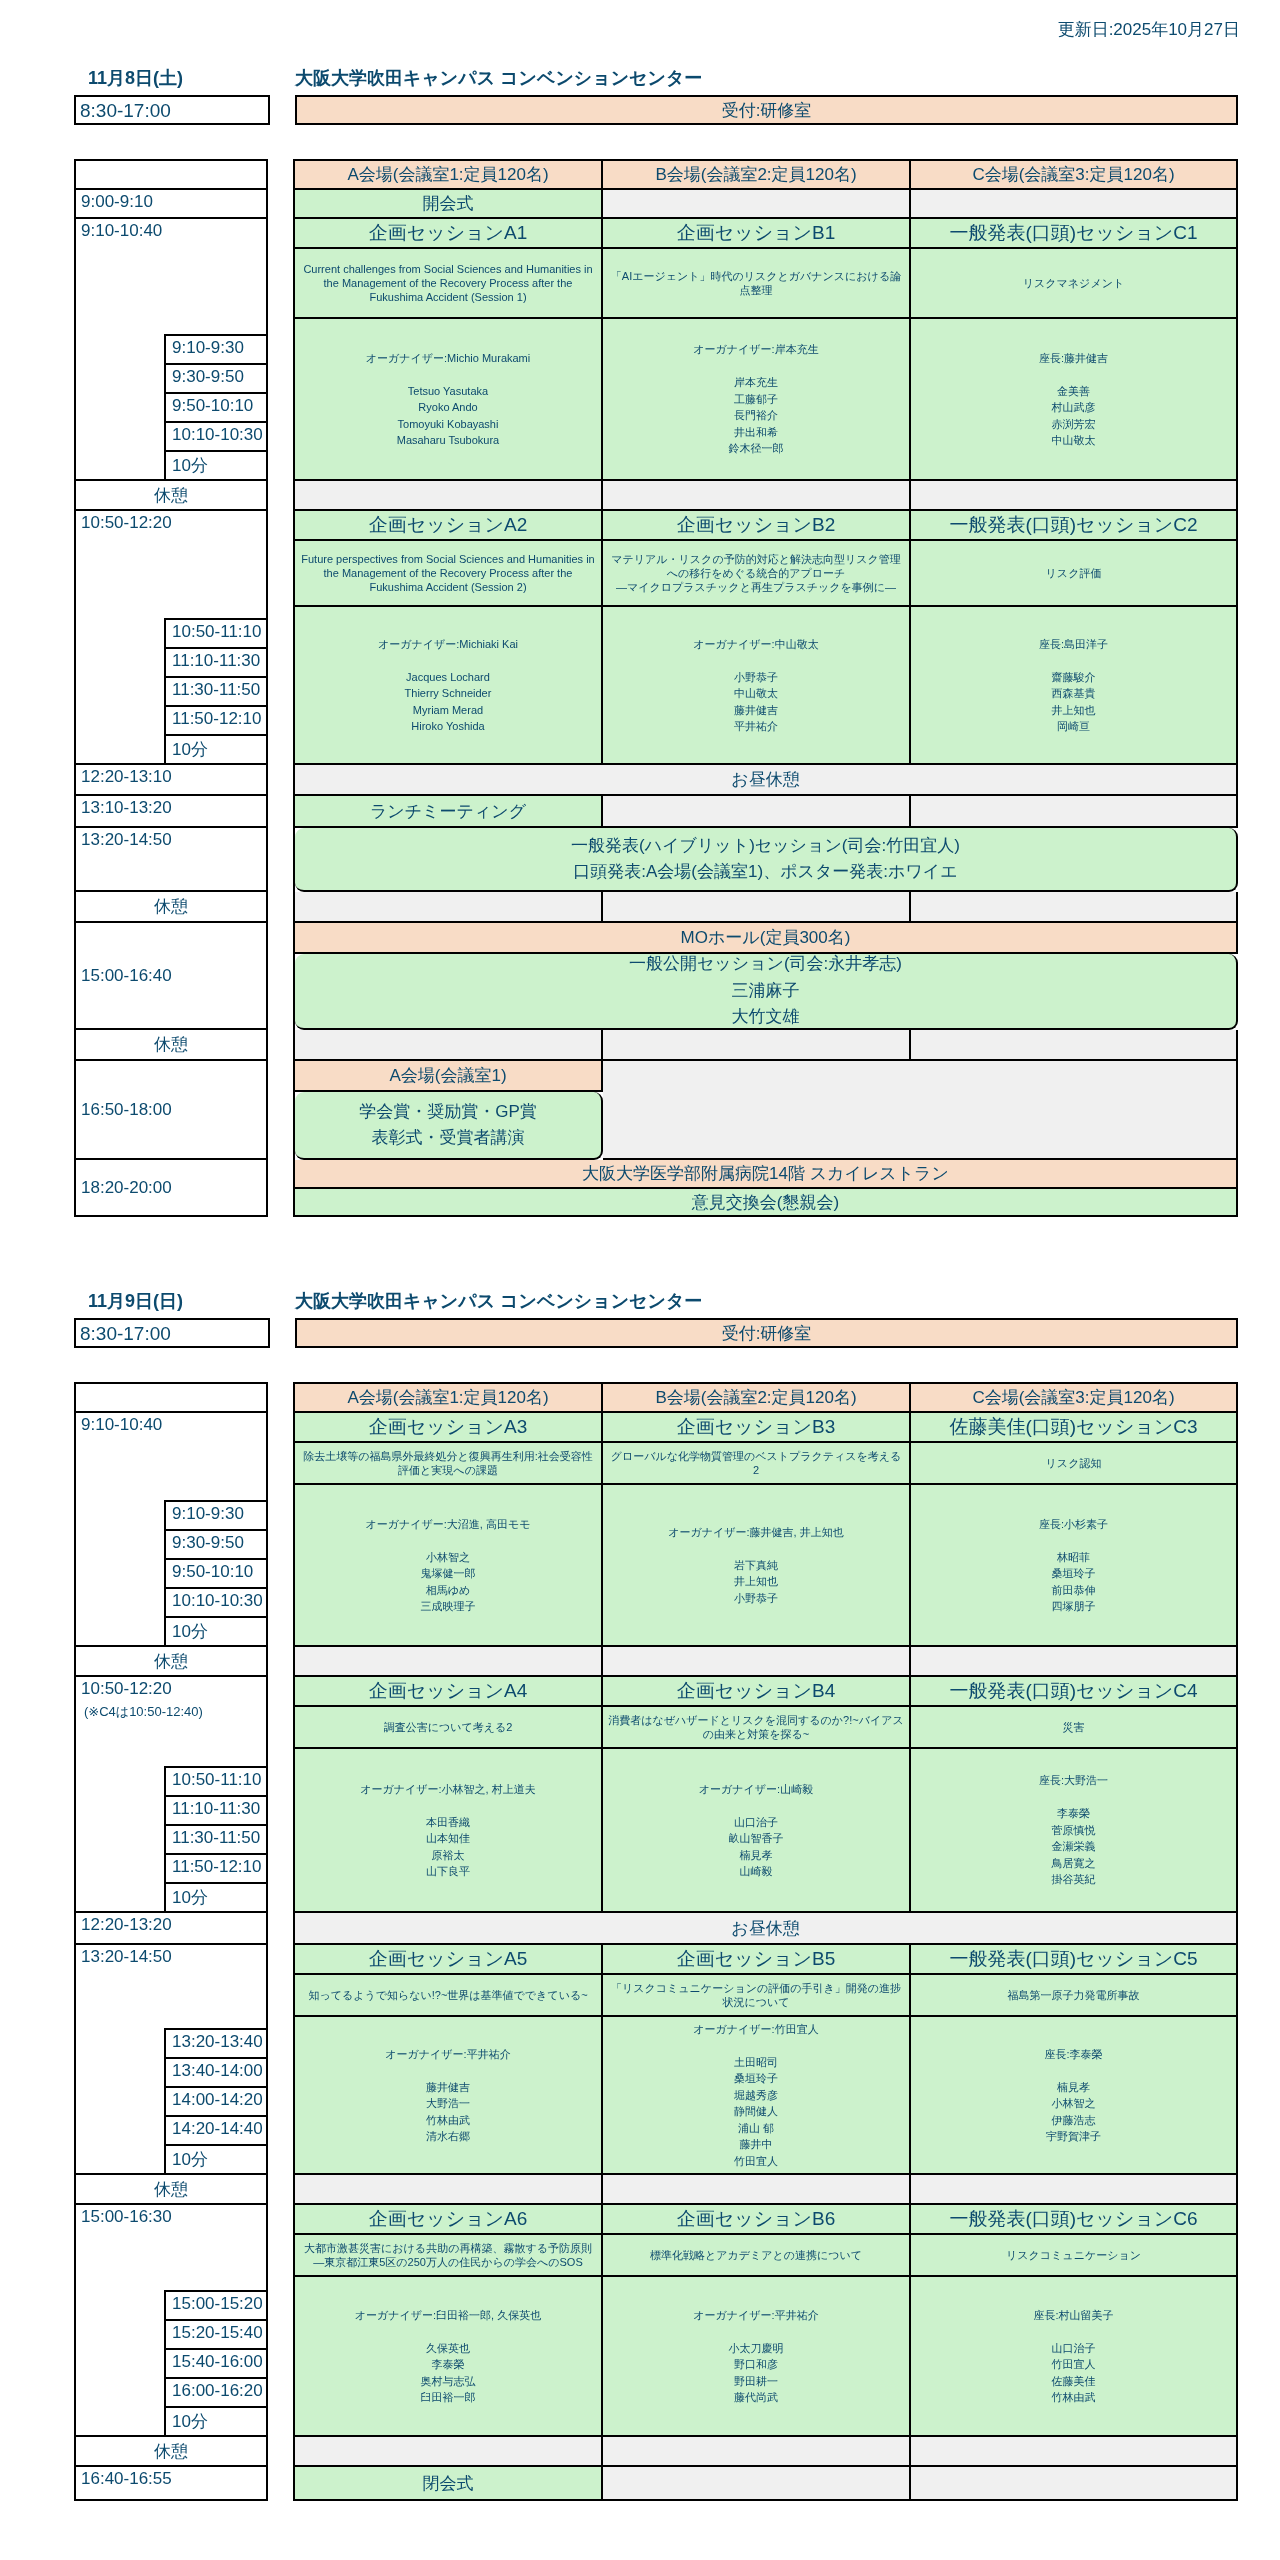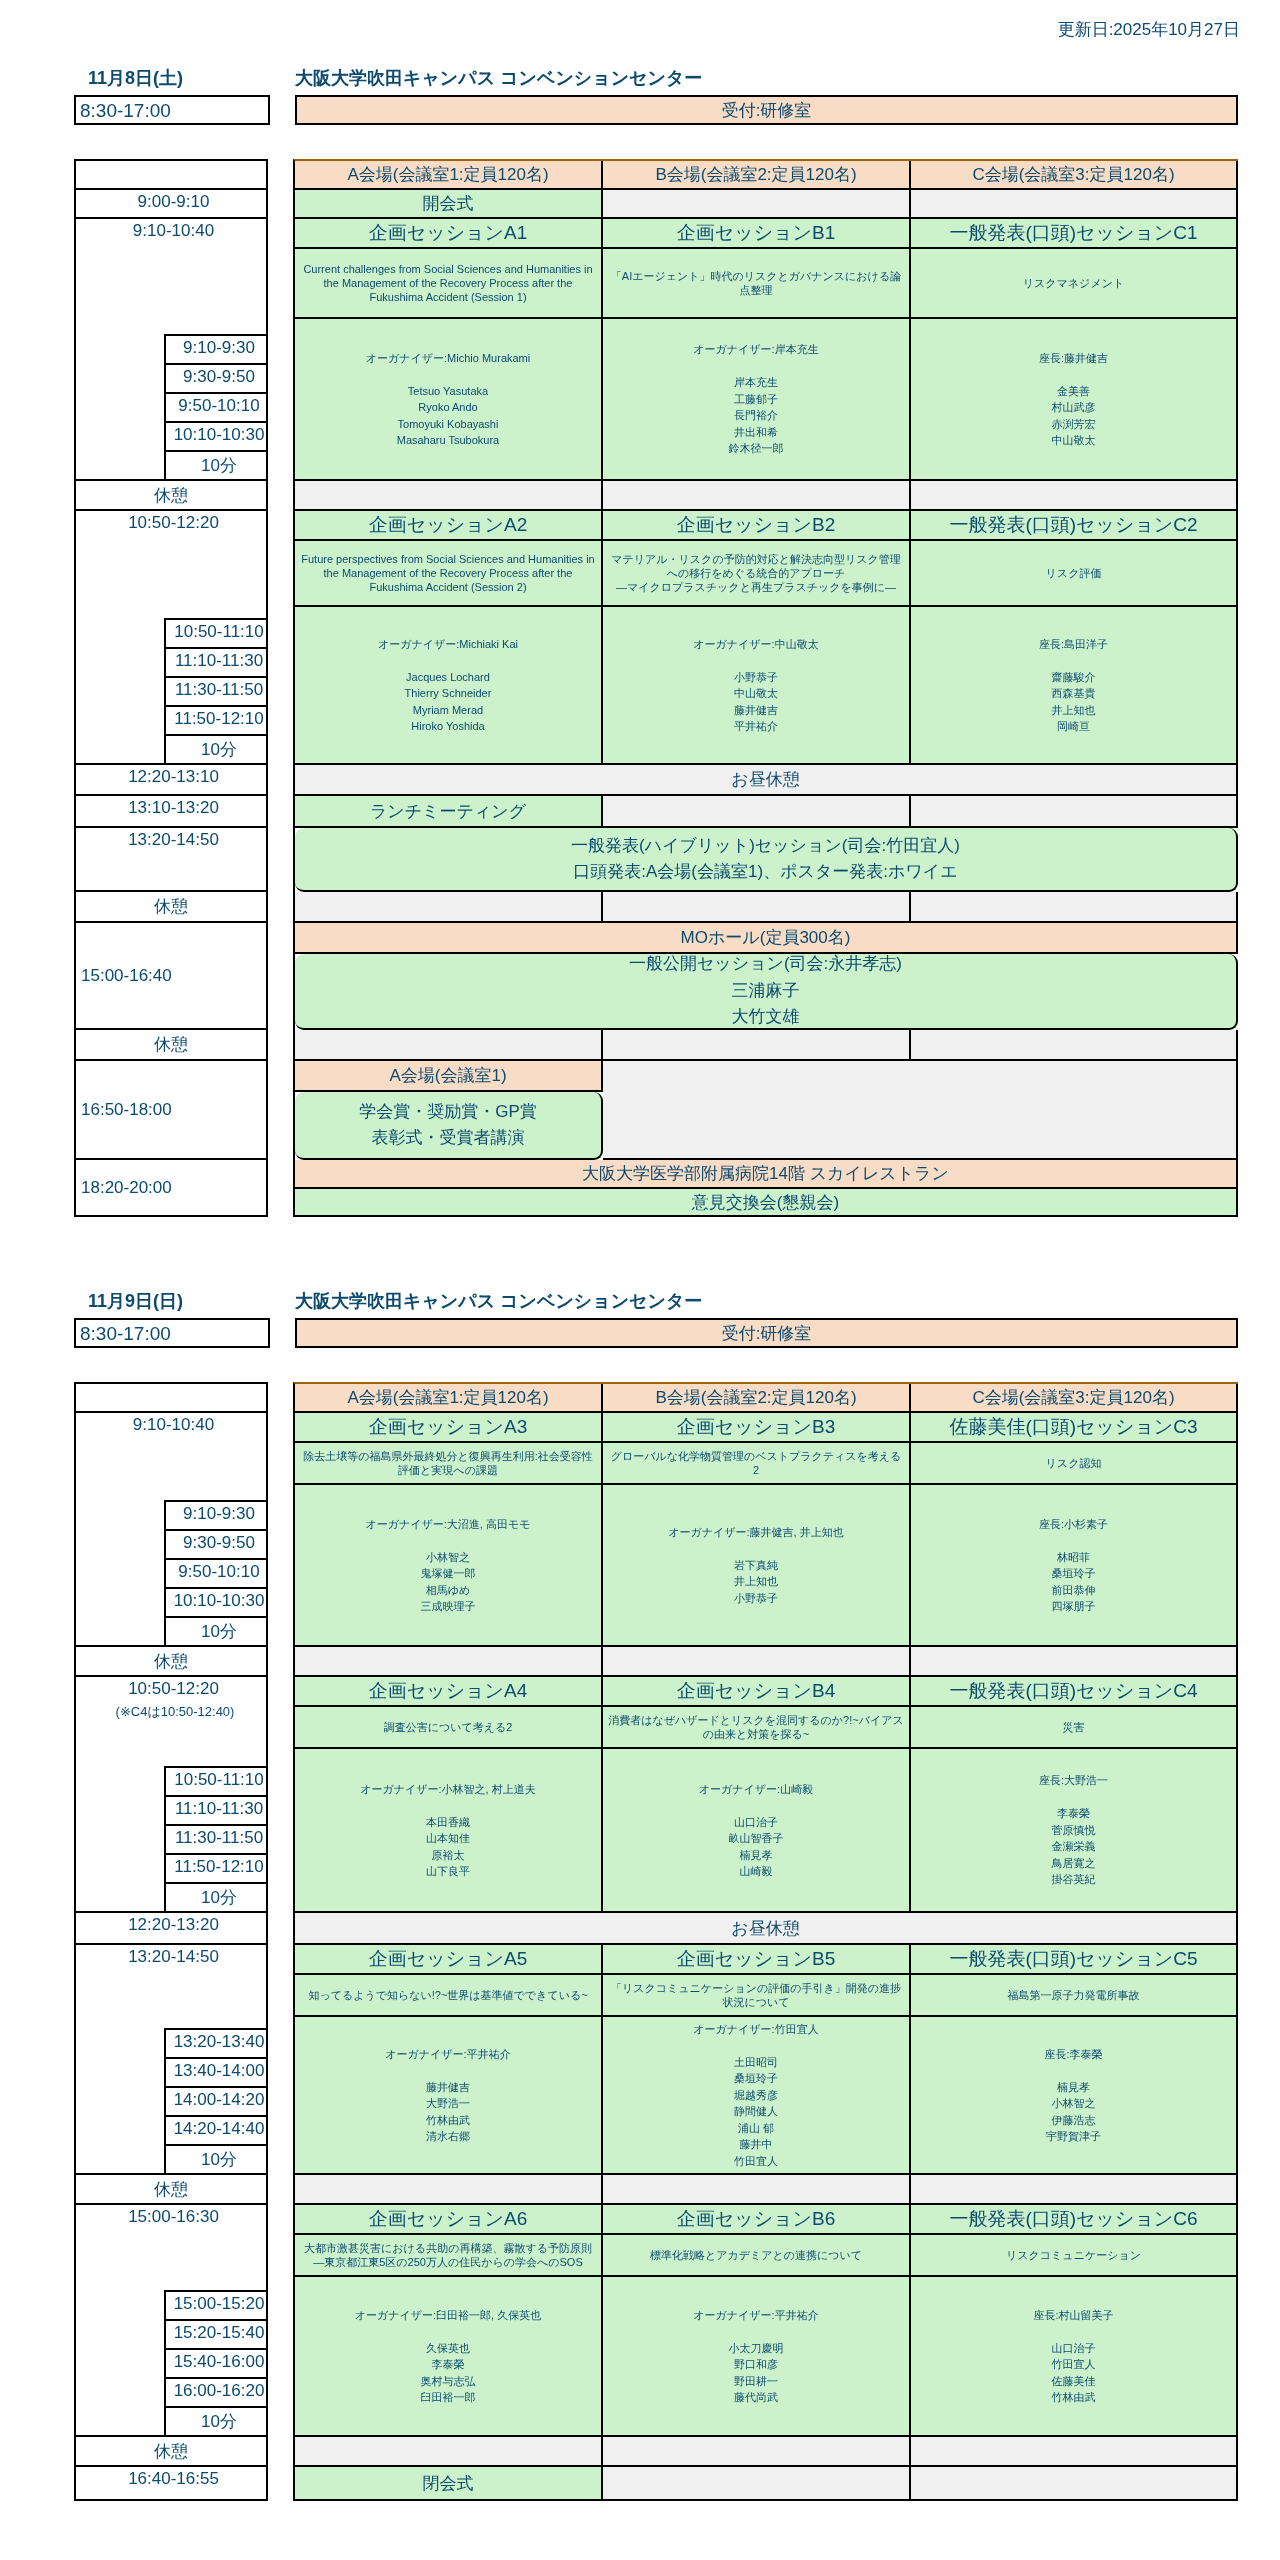--- a/index.html
+++ b/index.html
@@ -13,34 +13,34 @@
   .dayrow { display:flex; font-weight:bold; font-size:18px; line-height:24px; }
   .daydate { width:221px; padding-left:14px; box-sizing:border-box; }
   .dayvenue { flex:1; }
   .recrow { display:flex; margin-top:5px; height:30px; }
   .rectime { width:196px; border:2px solid #000; box-sizing:border-box; font-size:19px; padding:3px 0 0 4px; }
   .recbar { width:943px; margin-left:25px; background:#f8dcc6; border:2px solid #000; box-sizing:border-box;
             display:flex; align-items:center; justify-content:center; font-size:17px; }
 
   .sched { margin-top:34px; }
   .block { display:flex; }
-  .timecol { width:196px; margin-right:25px; display:flex; flex-direction:column;text-align:center; }
+  .timecol { width:196px; margin-right:25px; display:flex; flex-direction:column; }
   .tb { border:2px solid #000; box-sizing:border-box; background:#fff; font-size:17px;
         flex:1; position:relative; padding:2px 0 0 5px; }
   .block + .block .timecol > .tb { border-top:none; }
   .tb.ctr { display:flex; align-items:center; justify-content:center; padding:0; }
   .tb.vc  { display:flex; align-items:center; padding:0 0 0 5px; }
   .tnote { font-size:13px; padding:4px 0 0 3px; }
   .subs { position:absolute; left:88px; right:-2px; bottom:-2px;border-radius:9px; }
   .stb { height:31px; border:2px solid #000; background:#fff; margin-top:-2px;
          font-size:17px; padding:2px 0 0 6px; box-sizing:border-box; }
   .stb:first-child { margin-top:0; }
 
   .g { display:grid; border-left:2px solid #000; width:943px; box-sizing:content-box; }
-  .g.top { border-top:2px solid #a16207; }
+  .g.top { border-top:2px solid #000000; }
   .cols3 { grid-template-columns:308px 308px 327px; }
   .cols1 { grid-template-columns:943px; }
   .colsaw { grid-template-columns:308px 635px; }
   .c { border-right:2px solid #000; border-bottom:2px solid #000; box-sizing:border-box;
        display:flex; align-items:center; justify-content:center; text-align:center; overflow:hidden; }
   .gr { background:#ccf2cc; }
   .pk { background:#f8dcc6; }
   .gy { background:#f0f0f0; }
   .h  { font-size:19px; }
   .t  { font-size:11px; line-height:1.3; padding:1px 5px; }

